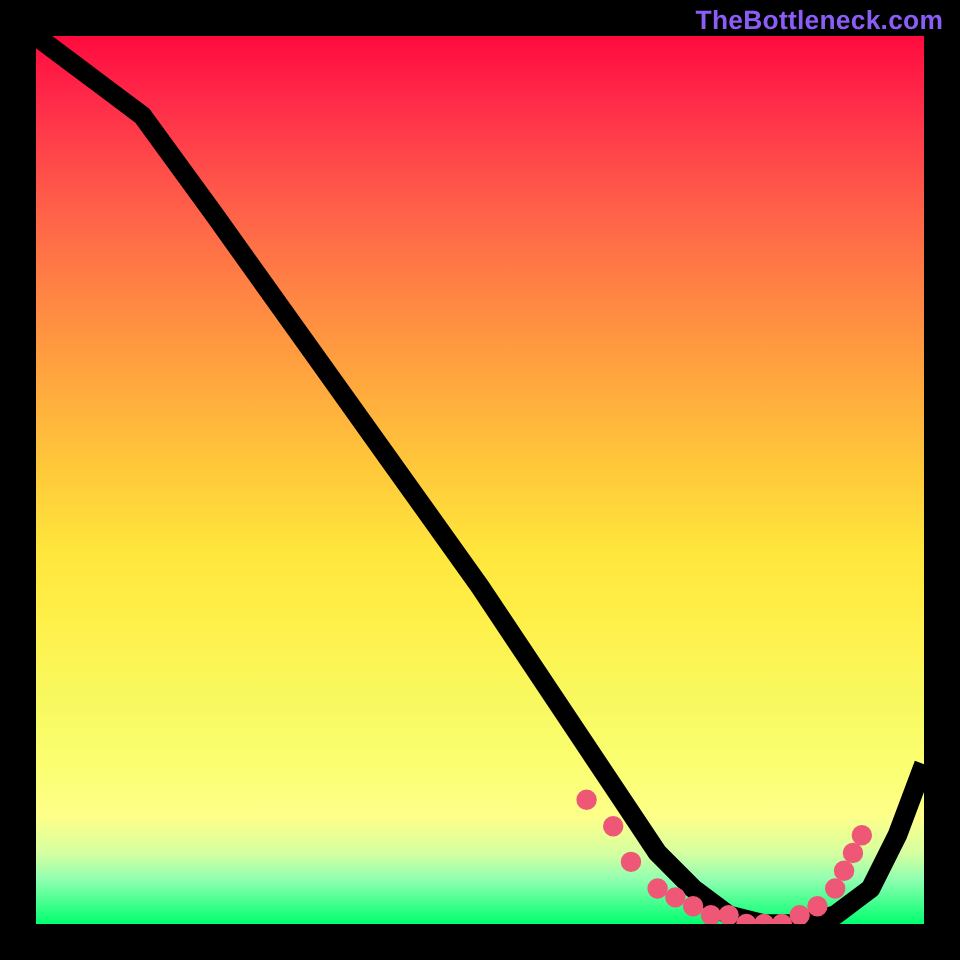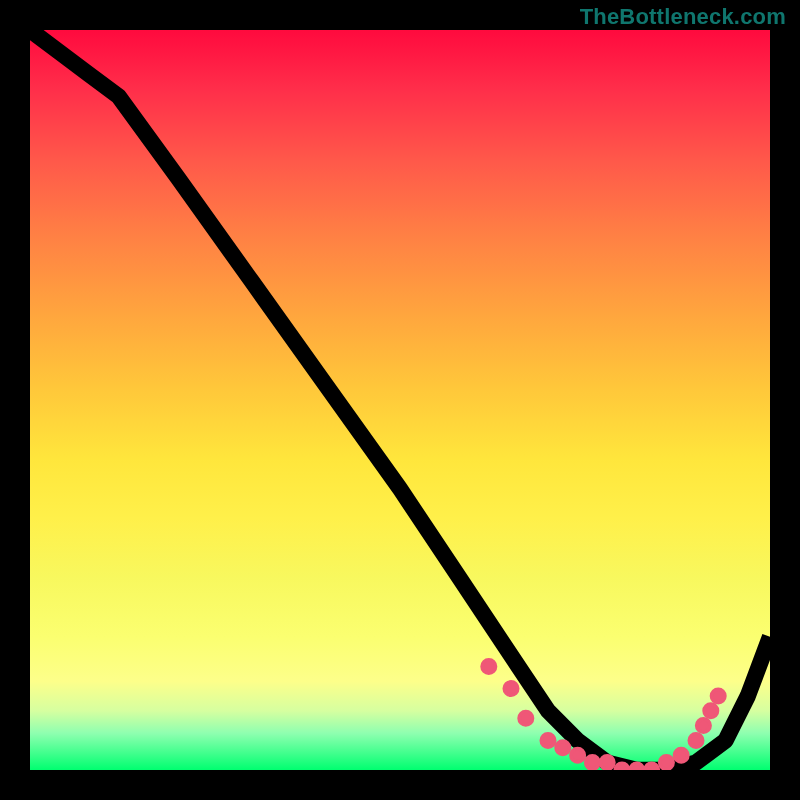--- a/index.html
+++ b/index.html
@@ -14,21 +14,21 @@
   .frame {
     position: relative;
     width: 800px;
     height: 800px;
     background: #000;
   }
   .watermark {
     position: absolute;
     top: 4px;
     right: 14px;
-    color: #0f766e;
+    color: #8b5cf6;
     font-size: 22px;
     font-weight: 600;
     letter-spacing: 0.2px;
     z-index: 3;
   }
   .gradient-plot {
     position: absolute;
     left: 30px;
     top: 30px;
     width: 740px;

